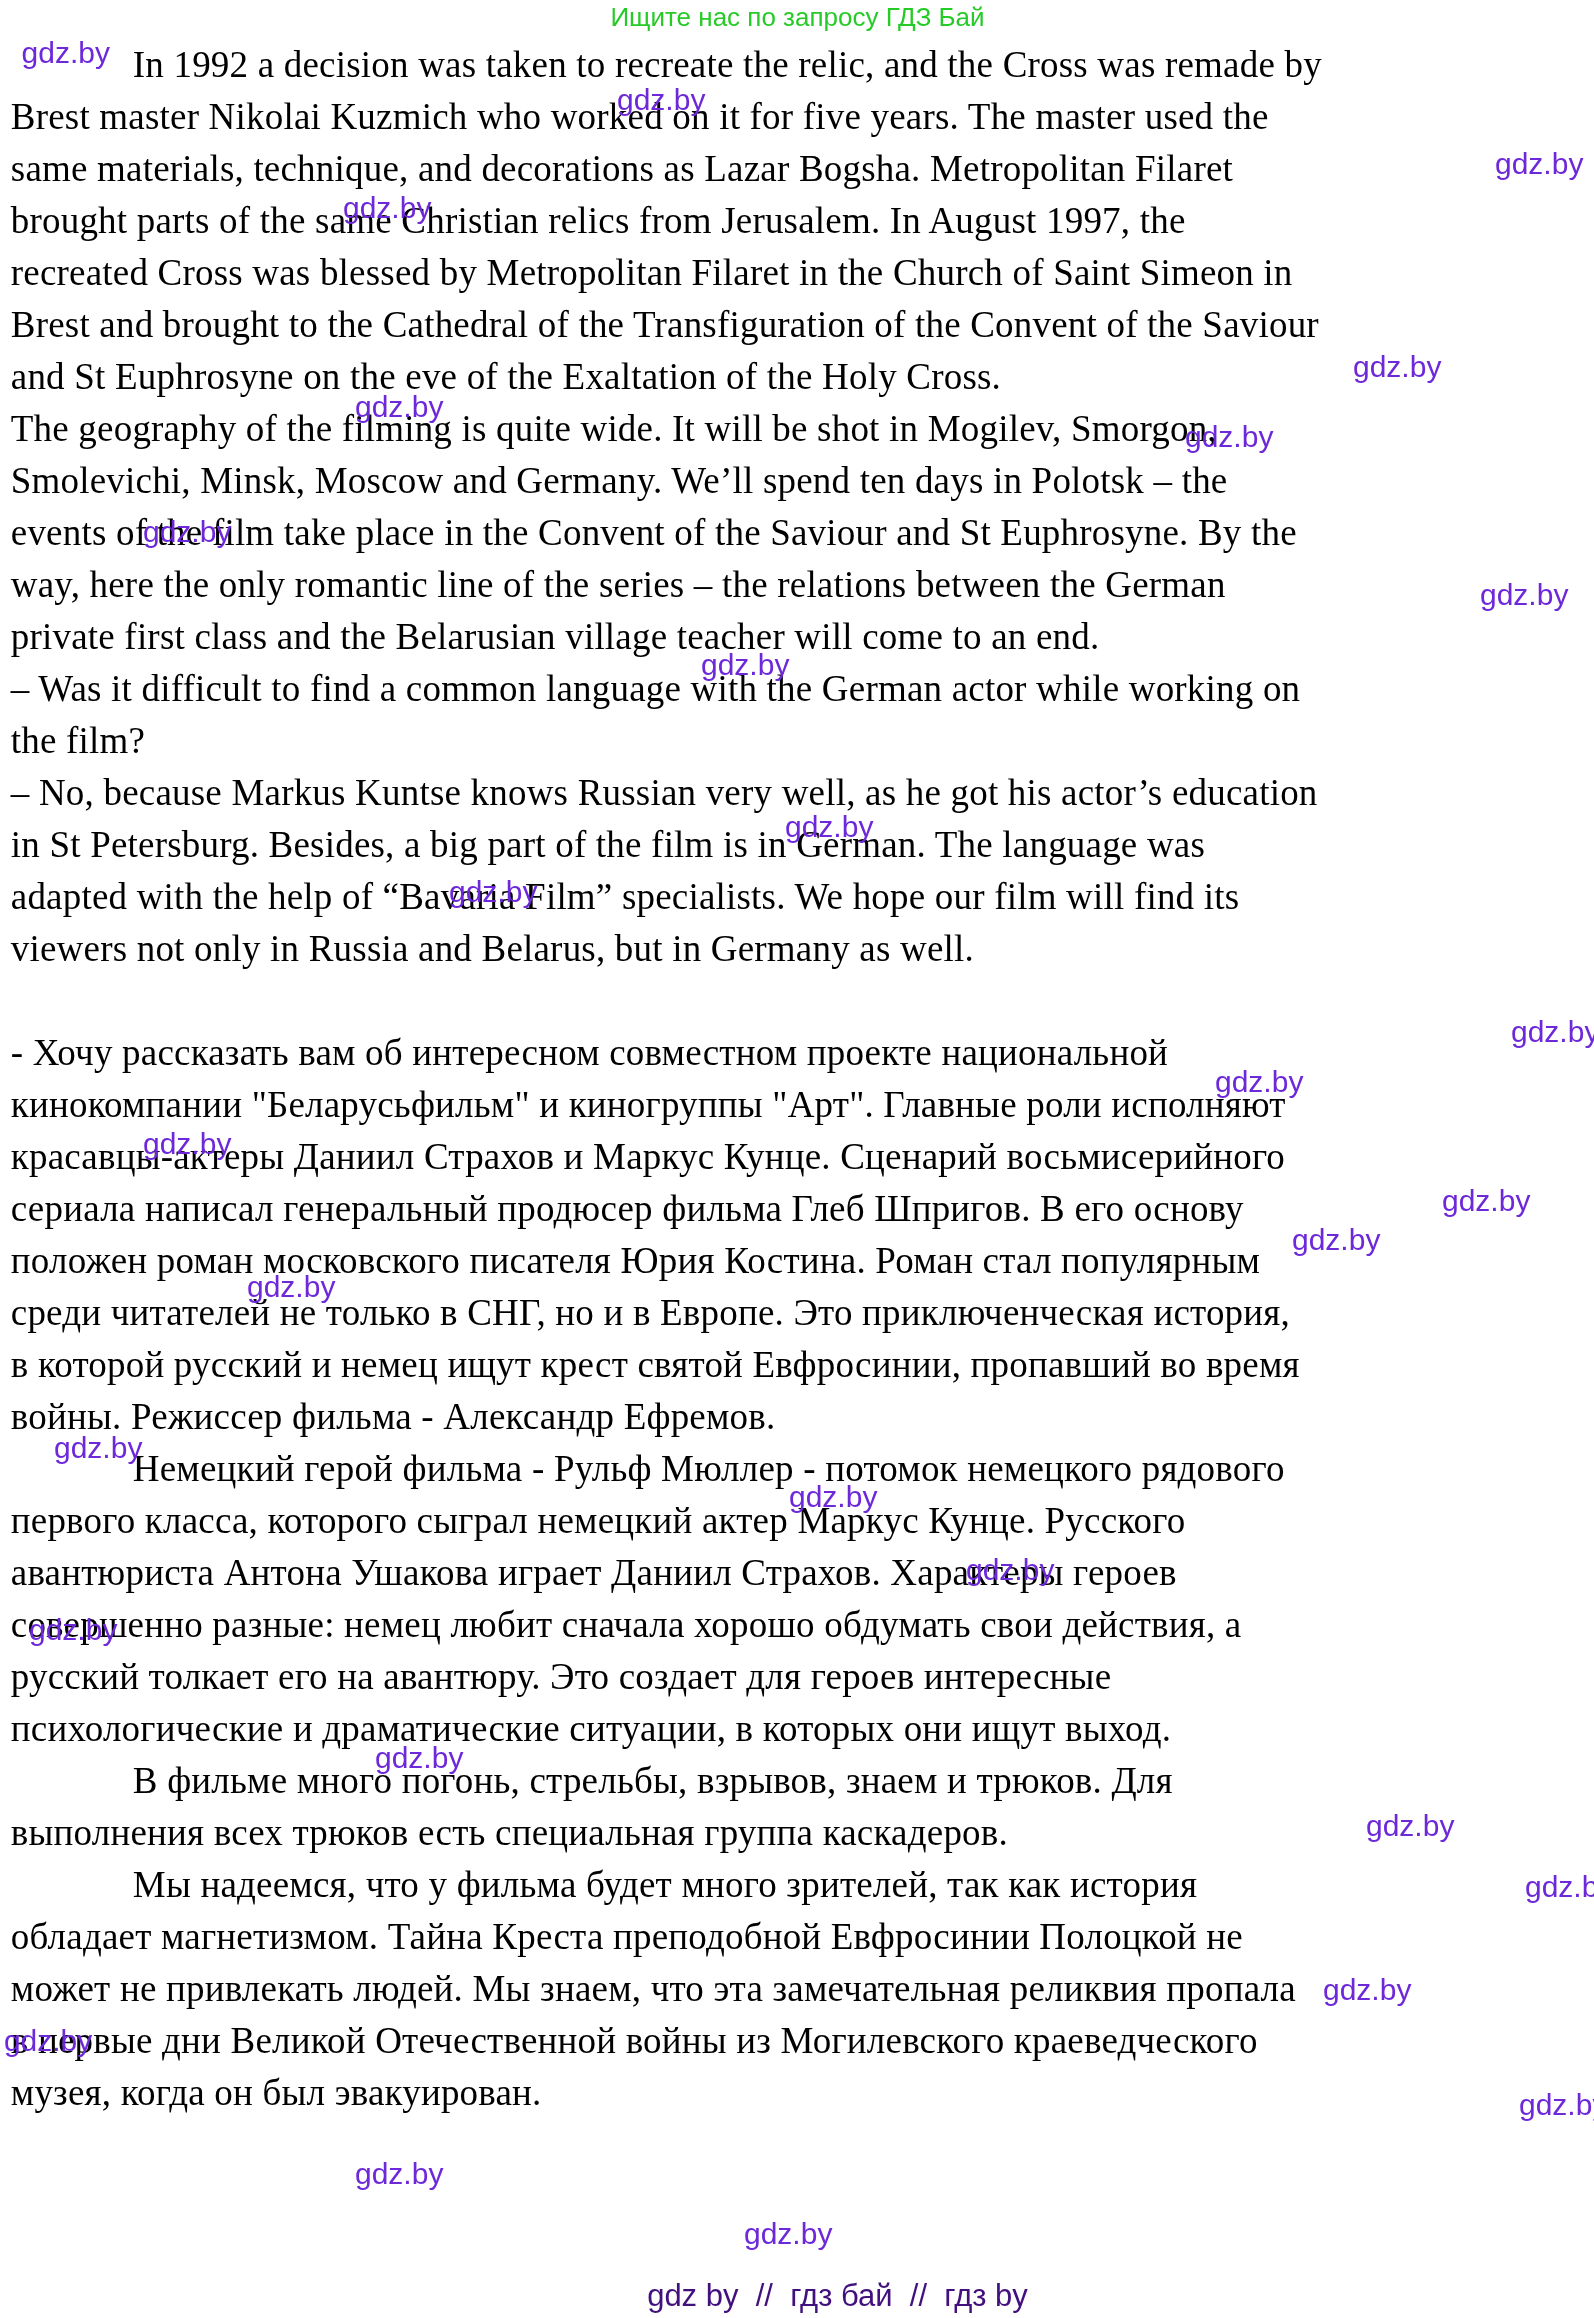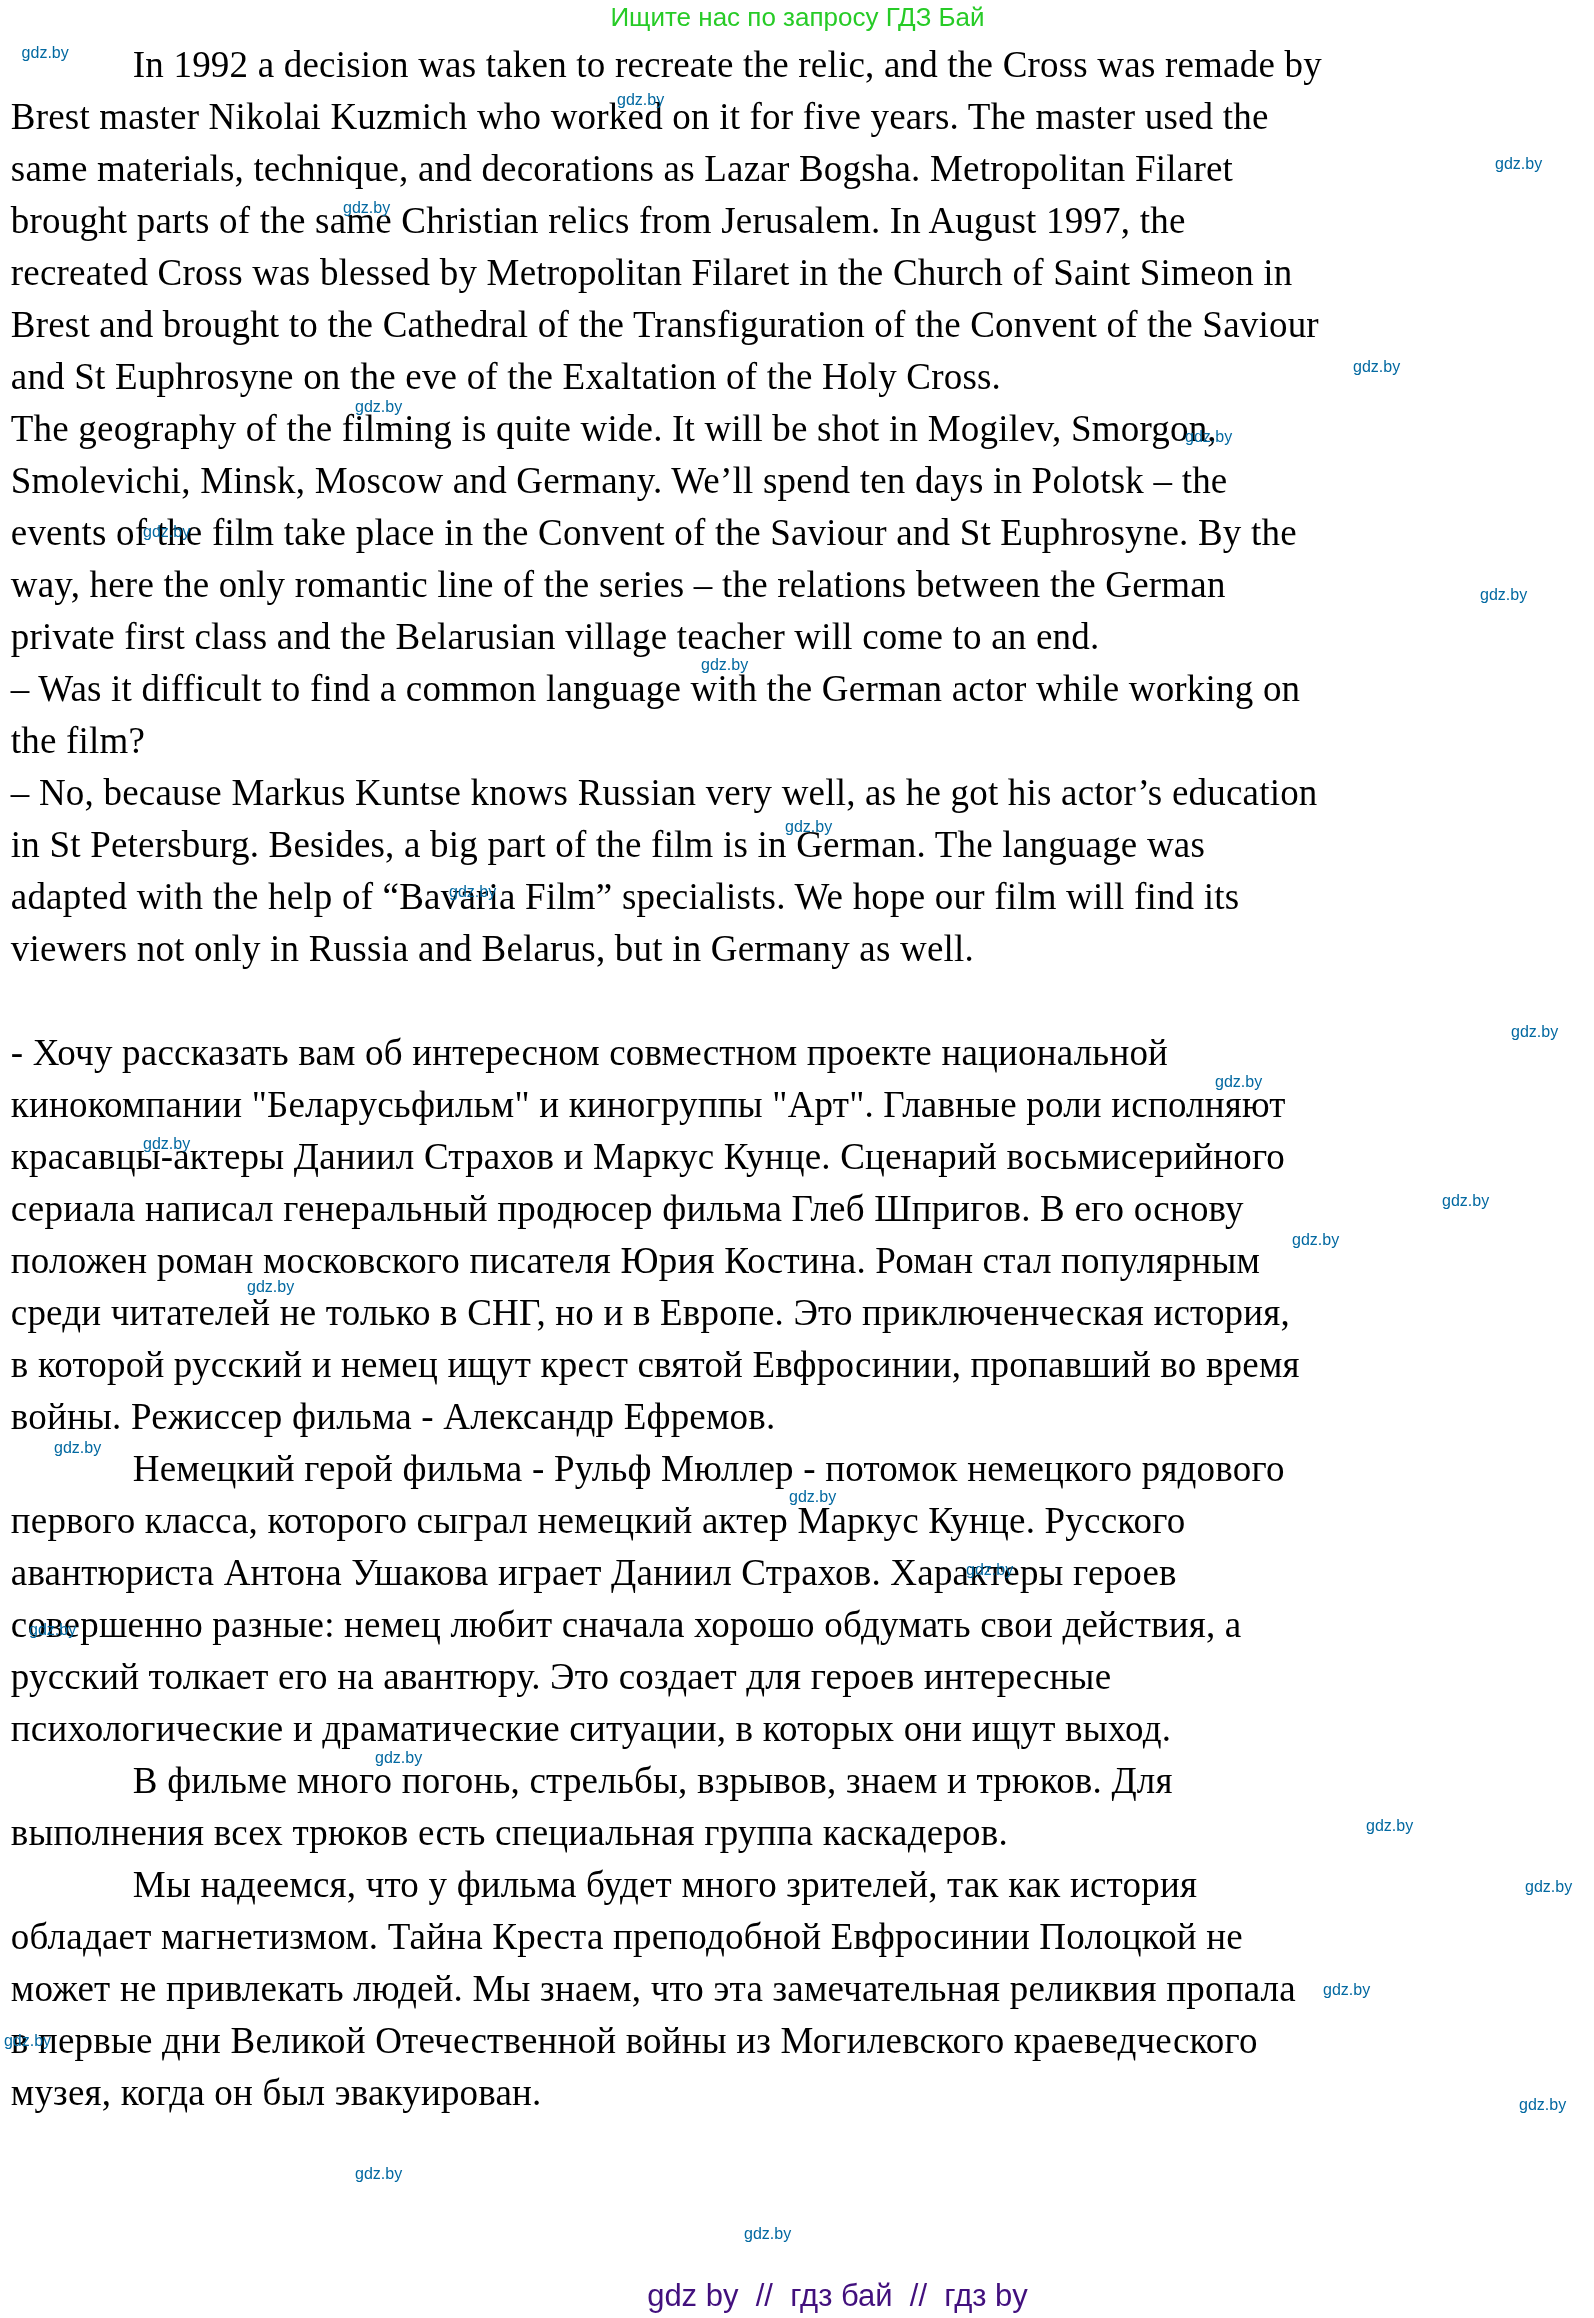--- a/index.html
+++ b/index.html
@@ -35,23 +35,23 @@
   .para {
     margin: 0;
     white-space: pre-line;
     letter-spacing: 0.2px;
   }
   .indent { text-indent: 122px; }
   .gap { height: 52px; }
   .wm {
     position: absolute;
     font-family: "Liberation Sans", sans-serif;
-    font-size: 16px;
+    font-size: 30px;
     line-height: 22.4px;
-    color: #0369a1;
+    color: #6d28d9;
     white-space: nowrap;
   }
   .footer {
     position: absolute;
     top: 2278px;
     left: 0;
     width: 100%;
     text-align: center;
     font-family: "Liberation Sans", sans-serif;
     font-size: 31px;

